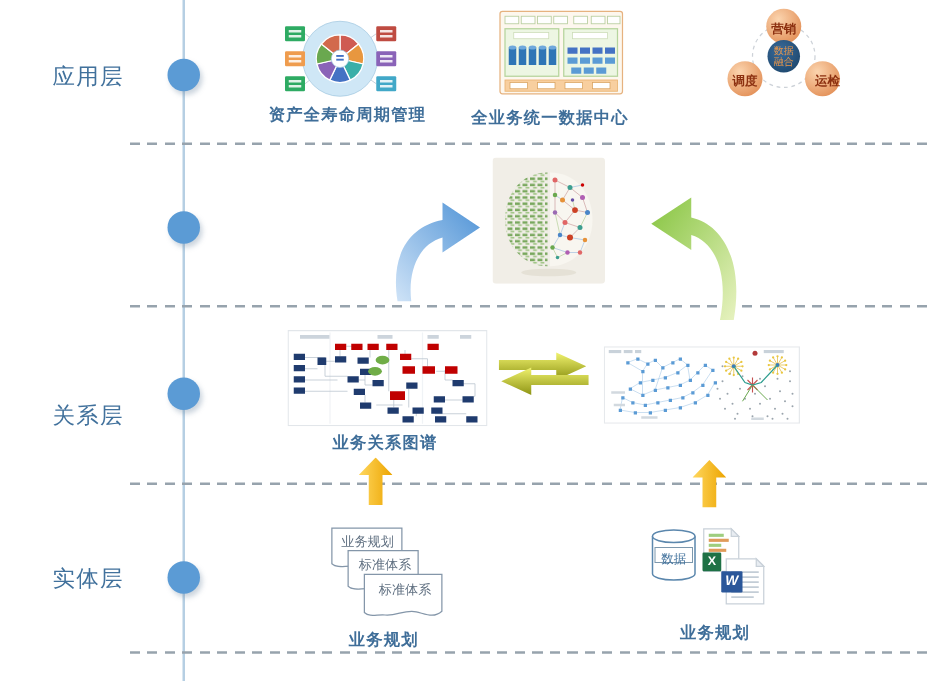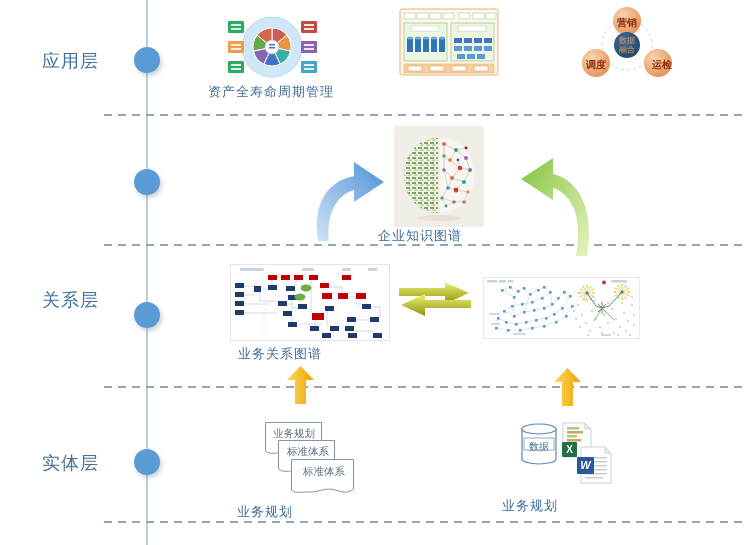--- a/index.html
+++ b/index.html
@@ -5,41 +5,41 @@
   html,body{margin:0;padding:0;background:#fff;}
   #canvas{position:relative;width:753px;height:545px;background:#fff;overflow:hidden;
           font-family:"Liberation Sans","DejaVu Sans",sans-serif;}
   .abs{position:absolute;}
   .vline{left:146px;top:0;width:2px;height:545px;background:#b6cfe3;}
   .dot{width:26px;height:26px;border-radius:50%;background:#5b9bd5;
        box-shadow:2px 3px 4px rgba(110,135,160,.35);left:134px;}
   .layer-label{left:42px;width:80px;font-size:18px;color:#41719c;letter-spacing:1px;}
   .dashline{left:104px;width:644px;height:2px;
     background:repeating-linear-gradient(90deg,#97a3ad 0 8px,transparent 8px 14px);}
-  .cap{font-size:13px;color:#3f6e99;text-align:left;letter-spacing:1px;white-space:nowrap;}
+  .cap{font-size:13px;color:#3f6e99;text-align:center;letter-spacing:1px;white-space:nowrap;font-weight:bold;}
   .doc-label{font-size:10.5px;color:#5f6f80;text-align:center;white-space:nowrap;}
   .mini{font-size:10px;font-weight:bold;color:#8c3010;text-align:center;white-space:nowrap;}
   .mini2{font-size:8px;color:#e9964a;text-align:center;line-height:9px;white-space:nowrap;}
   .dbl{font-size:10px;color:#41719c;text-align:center;}
   .xl{color:#fff;font-weight:bold;font-size:10px;text-align:center;line-height:15px;}
   .wl{color:#fff;font-weight:bold;font-style:italic;font-size:11px;text-align:center;line-height:17px;}
 </style>
 </head>
 <body>
 
 <div id="canvas">
 
   <div class="abs vline"></div>
   <div class="abs dot" style="top:47px"></div>
   <div class="abs dot" style="top:169px"></div>
   <div class="abs dot" style="top:302px"></div>
   <div class="abs dot" style="top:449px"></div>
 
   <div class="abs layer-label" style="top:49px">应用层</div>
-  <div class="abs layer-label" style="top:288px">关系层</div>
+  <div class="abs layer-label" style="top:320px">关系层</div>
   <div class="abs layer-label" style="top:451px">实体层</div>
 
   <div class="abs dashline" style="top:114px"></div>
   <div class="abs dashline" style="top:244px"></div>
   <div class="abs dashline" style="top:386px"></div>
   <div class="abs dashline" style="top:521px"></div>
 
   <div class="abs" style="left:225px;top:14px">
     <svg width="95" height="66" viewBox="0 0 95 66">
       <g stroke="#c0ccd6" stroke-width="0.7">
@@ -134,20 +134,21 @@
       </g>
       <rect x="5" y="56" width="90" height="9" fill="#f8cf9f" stroke="#eab575" stroke-width="0.7"></rect>
       <g fill="#fff" stroke="#d8a25f" stroke-width="0.6">
         <rect x="9" y="58" width="14" height="5"></rect>
           <rect x="31" y="58" width="14" height="5"></rect>
           <rect x="53" y="58" width="14" height="5"></rect>
           <rect x="75" y="58" width="14" height="5"></rect>
       </g>
     </svg>
   </div>
+  <div class="abs cap" style="left:370px;top:85px;width:140px">全业务统一数据中心</div>
 
   <div class="abs" style="left:574px;top:4px;width:106px;height:78px">
     <svg width="106" height="78" viewBox="0 0 106 78" style="position:absolute;left:0;top:0">
       <defs>
         <radialGradient id="orgGrad" cx="0.35" cy="0.3" r="0.9">
           <stop offset="0" stop-color="#fbd4ae"></stop>
             <stop offset="1" stop-color="#df854a"></stop>
         </radialGradient>
         <radialGradient id="navyGrad" cx="0.4" cy="0.35" r="0.9">
           <stop offset="0" stop-color="#3a6b9a"></stop>
@@ -227,21 +228,20 @@
         <circle cx="54" cy="62" r="1.8" fill="#4a86c8"></circle>
           <circle cx="48" cy="72" r="1.8" fill="#6aa84f"></circle>
         <circle cx="60" cy="76" r="1.8" fill="#b05fb3"></circle>
           <circle cx="70" cy="76" r="1.8" fill="#e06666"></circle>
         <circle cx="64" cy="34" r="1.4" fill="#674ea7"></circle>
           <circle cx="72" cy="22" r="1.4" fill="#cc0000"></circle>
         <circle cx="52" cy="80" r="1.4" fill="#3c9e8f"></circle>
       </g>
     </svg>
   </div>
-  <div class="abs cap" style="left:378px;top:227px;width:140px">企业知识图谱</div>
 
   <div class="abs" style="left:517px;top:150px">
     <svg width="82" height="108" viewBox="0 0 82 108">
       <defs>
           <linearGradient id="grnA" x1="1" y1="1" x2="0" y2="0">
         <stop offset="0" stop-color="#e7f2c0"></stop>
             <stop offset="1" stop-color="#86c440"></stop>
       </linearGradient>
         </defs>
       <path d="M70,106 C78,60 62,30 36,24 L36,8 L4,29 L36,50 L36,38 C56,44 66,70 59,106 Z" fill="url(#grnA)"></path>

